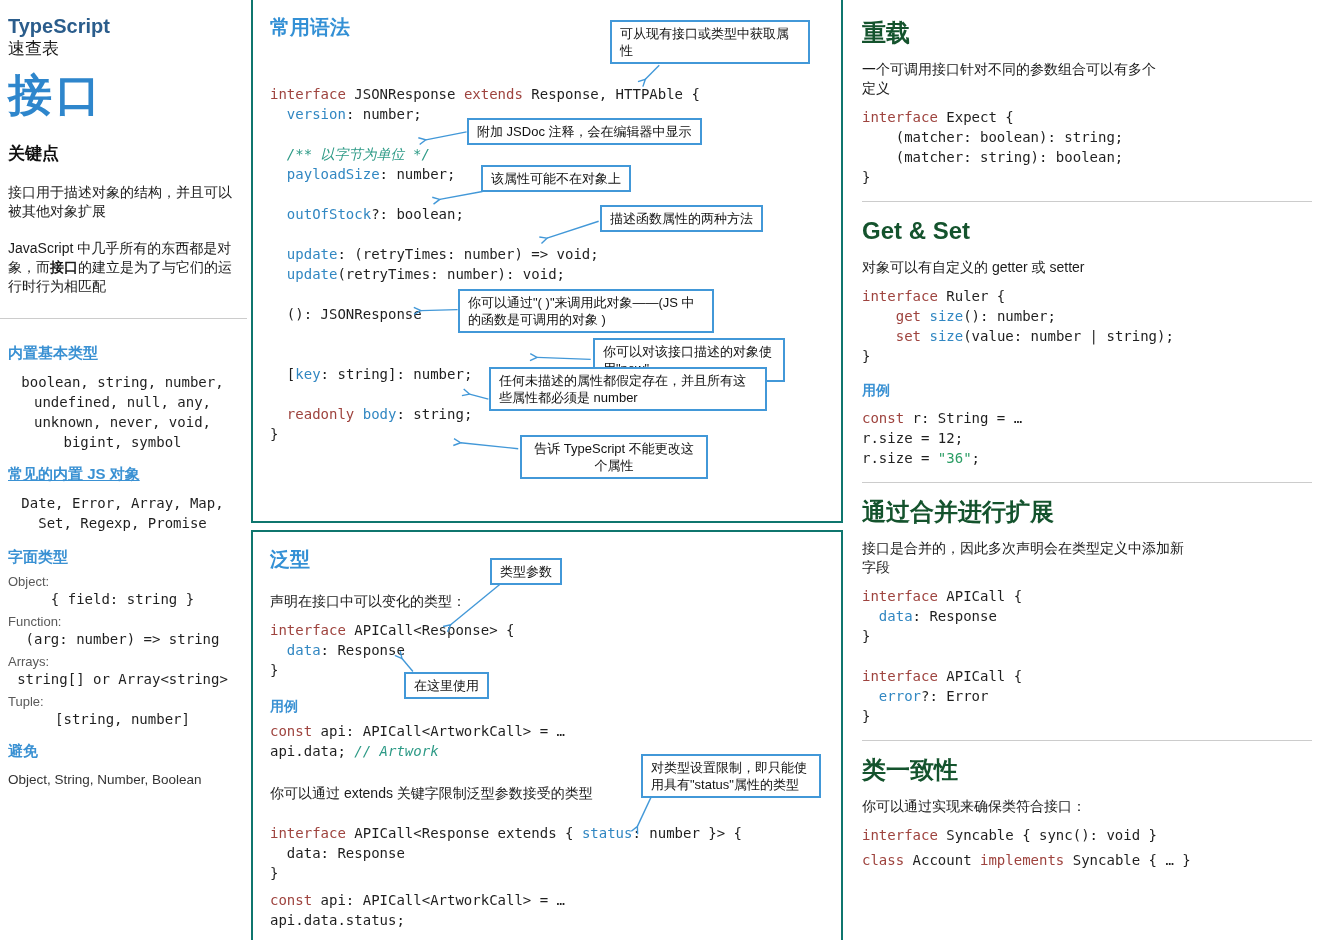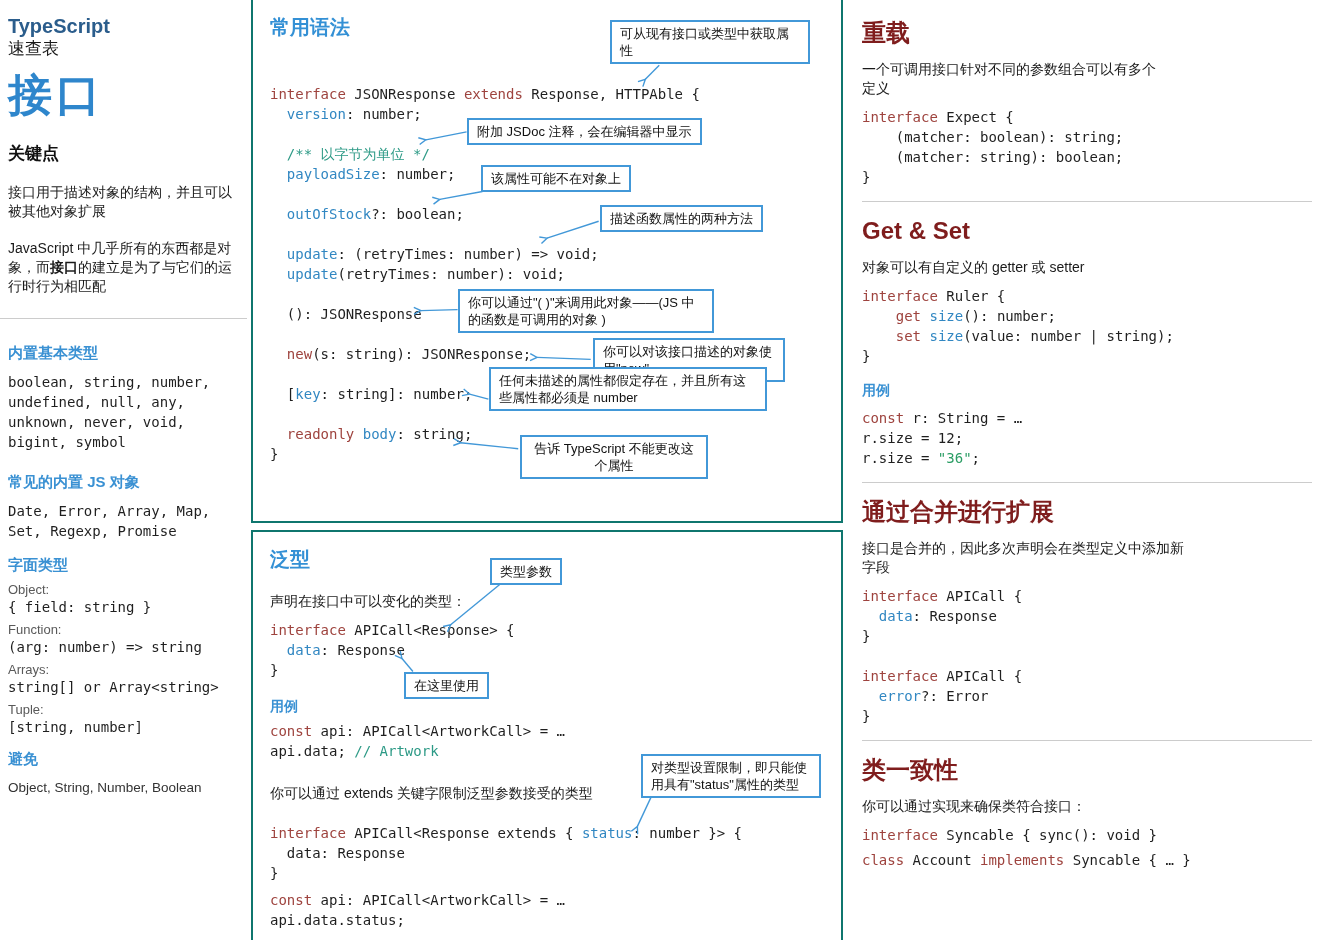--- a/index.html
+++ b/index.html
@@ -1,65 +1,65 @@
 <!DOCTYPE html>
 <html><head>
 <meta charset="utf-8">
 <style>
   html,body{margin:0;padding:0;}
   body{
     width:1330px;height:940px;overflow:hidden;background:#ffffff;
     font-family:"Liberation Sans","DejaVu Sans",sans-serif;color:#1a1a1a;
     position:relative;
   }
-  .mono{font-family:"DejaVu Sans Mono","Liberation Mono",monospace;}
+  .mono{font-family:"DejaVu Sans Mono","Liberation Mono",monospace;text-align:center;}
 
   
   .sidebar{position:absolute;left:0;top:0;width:247px;height:760px;padding:14px 10px 0 8px;box-sizing:border-box;}
   .logo-title{font-size:20px;font-weight:bold;color:#2b5d8c;line-height:24px;}
   .logo-sub{font-size:17px;color:#1a1a1a;line-height:21px;}
   .page-title{font-size:44px;font-weight:bold;color:#2e86cc;line-height:52px;margin:10px 0 0 0;letter-spacing:4px;}
   .kp-head{font-size:17px;font-weight:bold;color:#111;margin:22px 0 0 0;line-height:22px;}
   .kp-text{font-size:14px;line-height:19px;margin:18px 0 0 0;}
   .kp-text b{font-weight:bold;}
   .side-divider{border:none;border-top:1px solid #cccccc;margin:22px -10px 0 -18px;}
   .side-h{font-size:15px;font-weight:bold;color:#3a91d3;margin:24px 0 0 0;line-height:20px;}
-  .side-h.tight{margin-top:20px;}
+  .side-h.tight{margin-top:12px;text-decoration:underline;}
   .side-code{font-size:14px;line-height:20px;color:#1f1f1f;margin-top:9px;}
   .lit-label{font-size:13px;color:#595959;line-height:17px;margin-top:4px;}
   .lit-value{font-size:14px;line-height:19px;color:#1f1f1f;}
   .avoid-text{font-size:13.5px;color:#333;margin-top:10px;line-height:18px;}
 
   
   .card{position:absolute;background:#fff;border:2px solid #0f766e;box-sizing:border-box;}
   .card1{left:251px;top:0;width:592px;height:523px;border-top:none;}
   .card2{left:251px;top:530px;width:592px;height:410px;border-bottom:none;}
   .card-h{position:absolute;left:17px;font-size:20px;font-weight:600;color:#3390d5;margin:0;line-height:34px;}
   .code{position:absolute;}
   .code-line{white-space:pre;font-family:"DejaVu Sans Mono","Liberation Mono",monospace;font-size:14px;line-height:20px;color:#1f1f1f;}
   .tk-pl{color:#1f1f1f;}
   .tk-kw{color:#9e433e;}
   .tk-pr{color:#3187c2;}
-  .tk-cm{color:#2d9a86;}
+  .tk-cm{color:#2d9a86;font-style:italic;}
   .tk-st{color:#2a9d64;}
 
   .callout{
     position:absolute;border:2px solid #4298d8;background:#fff;color:#111;
     font-size:13px;line-height:17px;padding:3px 8px;white-space:pre-line;z-index:5;box-sizing:border-box;
   }
   .arrows{position:absolute;left:0;top:0;width:100%;height:100%;pointer-events:none;z-index:4;}
 
   .body-text{font-size:14px;line-height:19px;color:#1a1a1a;position:absolute;margin:0;}
   .usage-label{font-size:14px;font-weight:600;color:#3a91d3;}
 
   
   .right-col{position:absolute;left:862px;top:0;width:450px;padding-top:4px;}
   .r-section{padding:10px 0 14px 0;border-bottom:1px solid #cccccc;}
   .r-section.last{border-bottom:none;}
-  .r-h{font-size:24px;font-weight:600;color:#7f1d1d;margin:4px 0 12px 0;line-height:30px;}
+  .r-h{font-size:24px;font-weight:600;color:#14532d;margin:4px 0 12px 0;line-height:30px;}
   .r-desc{font-size:14px;line-height:19px;margin:0 0 9px 0;white-space:pre-line;}
   .r-usage{margin:16px 0 8px 0;}
   .r-code2{margin-top:5px;}
 </style>
 </head>
 <body>
 
 <div class="sidebar">
   <div class="logo-title">TypeScript</div>
   <div class="logo-sub">速查表</div>
@@ -103,21 +103,20 @@
       <div class="code-line"><span class="tk-cm">  /** 以字节为单位 */</span></div>
       <div class="code-line"><span class="tk-pl">  </span><span class="tk-pr">payloadSize</span><span class="tk-pl">: number;</span></div>
       <div class="code-line">&nbsp;</div>
       <div class="code-line"><span class="tk-pl">  </span><span class="tk-pr">outOfStock</span><span class="tk-pl">?: boolean;</span></div>
       <div class="code-line">&nbsp;</div>
       <div class="code-line"><span class="tk-pl">  </span><span class="tk-pr">update</span><span class="tk-pl">: (retryTimes: number) =&gt; void;</span></div>
       <div class="code-line"><span class="tk-pl">  </span><span class="tk-pr">update</span><span class="tk-pl">(retryTimes: number): void;</span></div>
       <div class="code-line">&nbsp;</div>
       <div class="code-line"><span class="tk-pl">  (): JSONResponse</span></div>
       <div class="code-line">&nbsp;</div>
-      <div class="code-line"><span class="tk-pl">  </span><span class="tk-kw">new</span><span class="tk-pl">(s: string): JSONResponse;</span></div>
       <div class="code-line">&nbsp;</div>
       <div class="code-line"><span class="tk-pl">  [</span><span class="tk-pr">key</span><span class="tk-pl">: string]: number;</span></div>
       <div class="code-line">&nbsp;</div>
       <div class="code-line"><span class="tk-pl">  </span><span class="tk-kw">readonly</span><span class="tk-pl"> </span><span class="tk-pr">body</span><span class="tk-pl">: string;</span></div>
       <div class="code-line"><span class="tk-pl">}</span></div>
     </div>
 
   <svg class="arrows" viewBox="0 0 592 523">
     <defs>
       <marker id="ah1" markerWidth="11" markerHeight="10" refX="3" refY="5" orient="auto" markerUnits="userSpaceOnUse">

